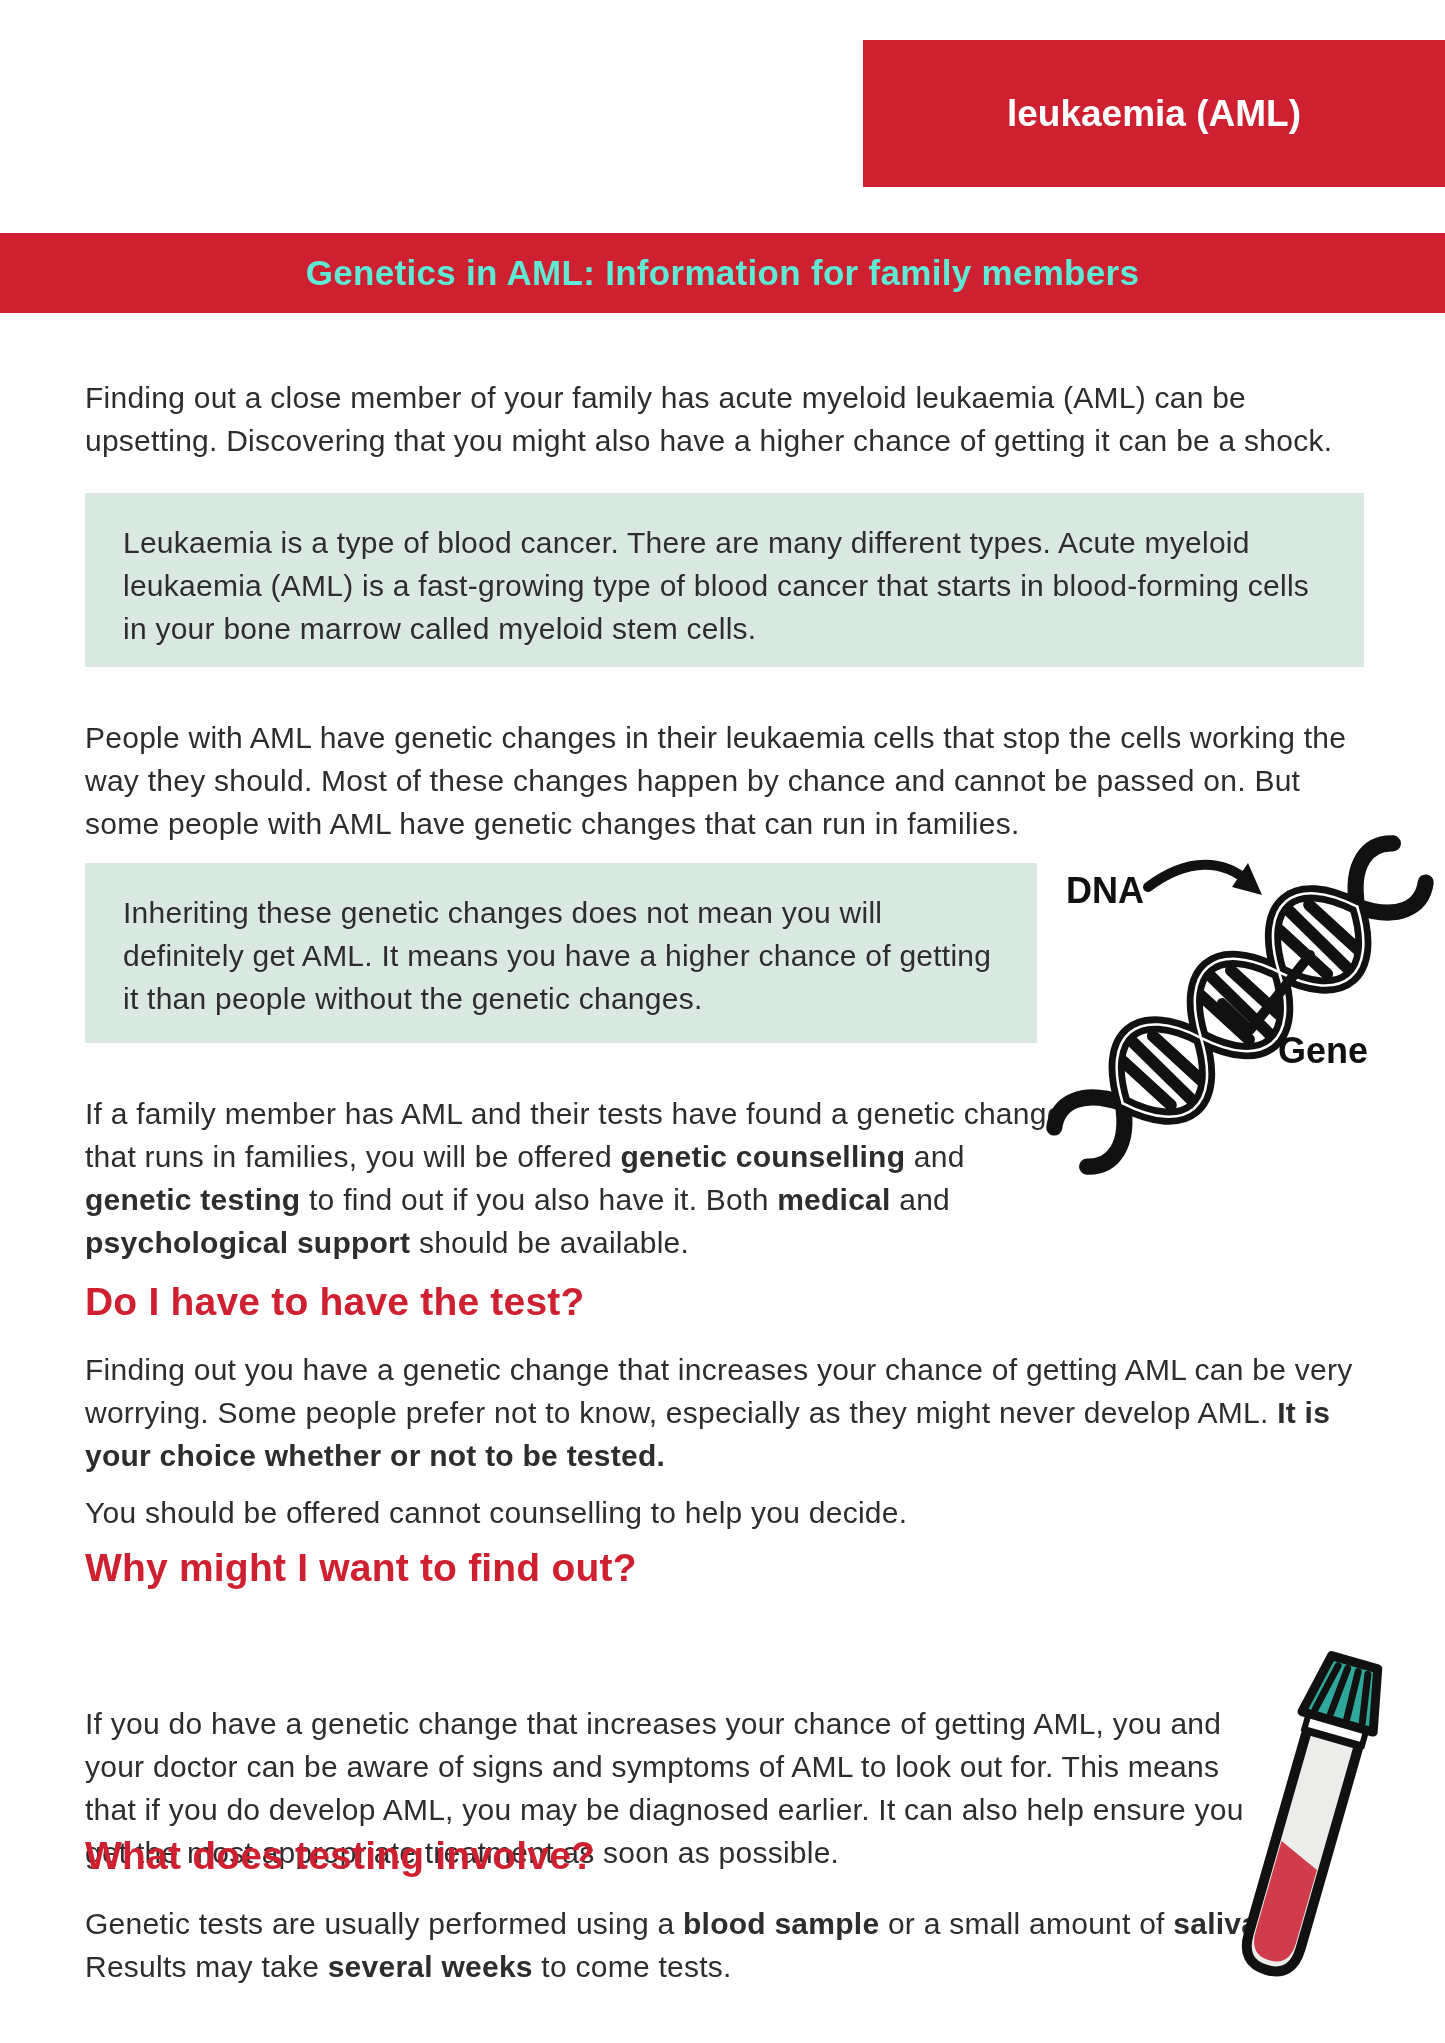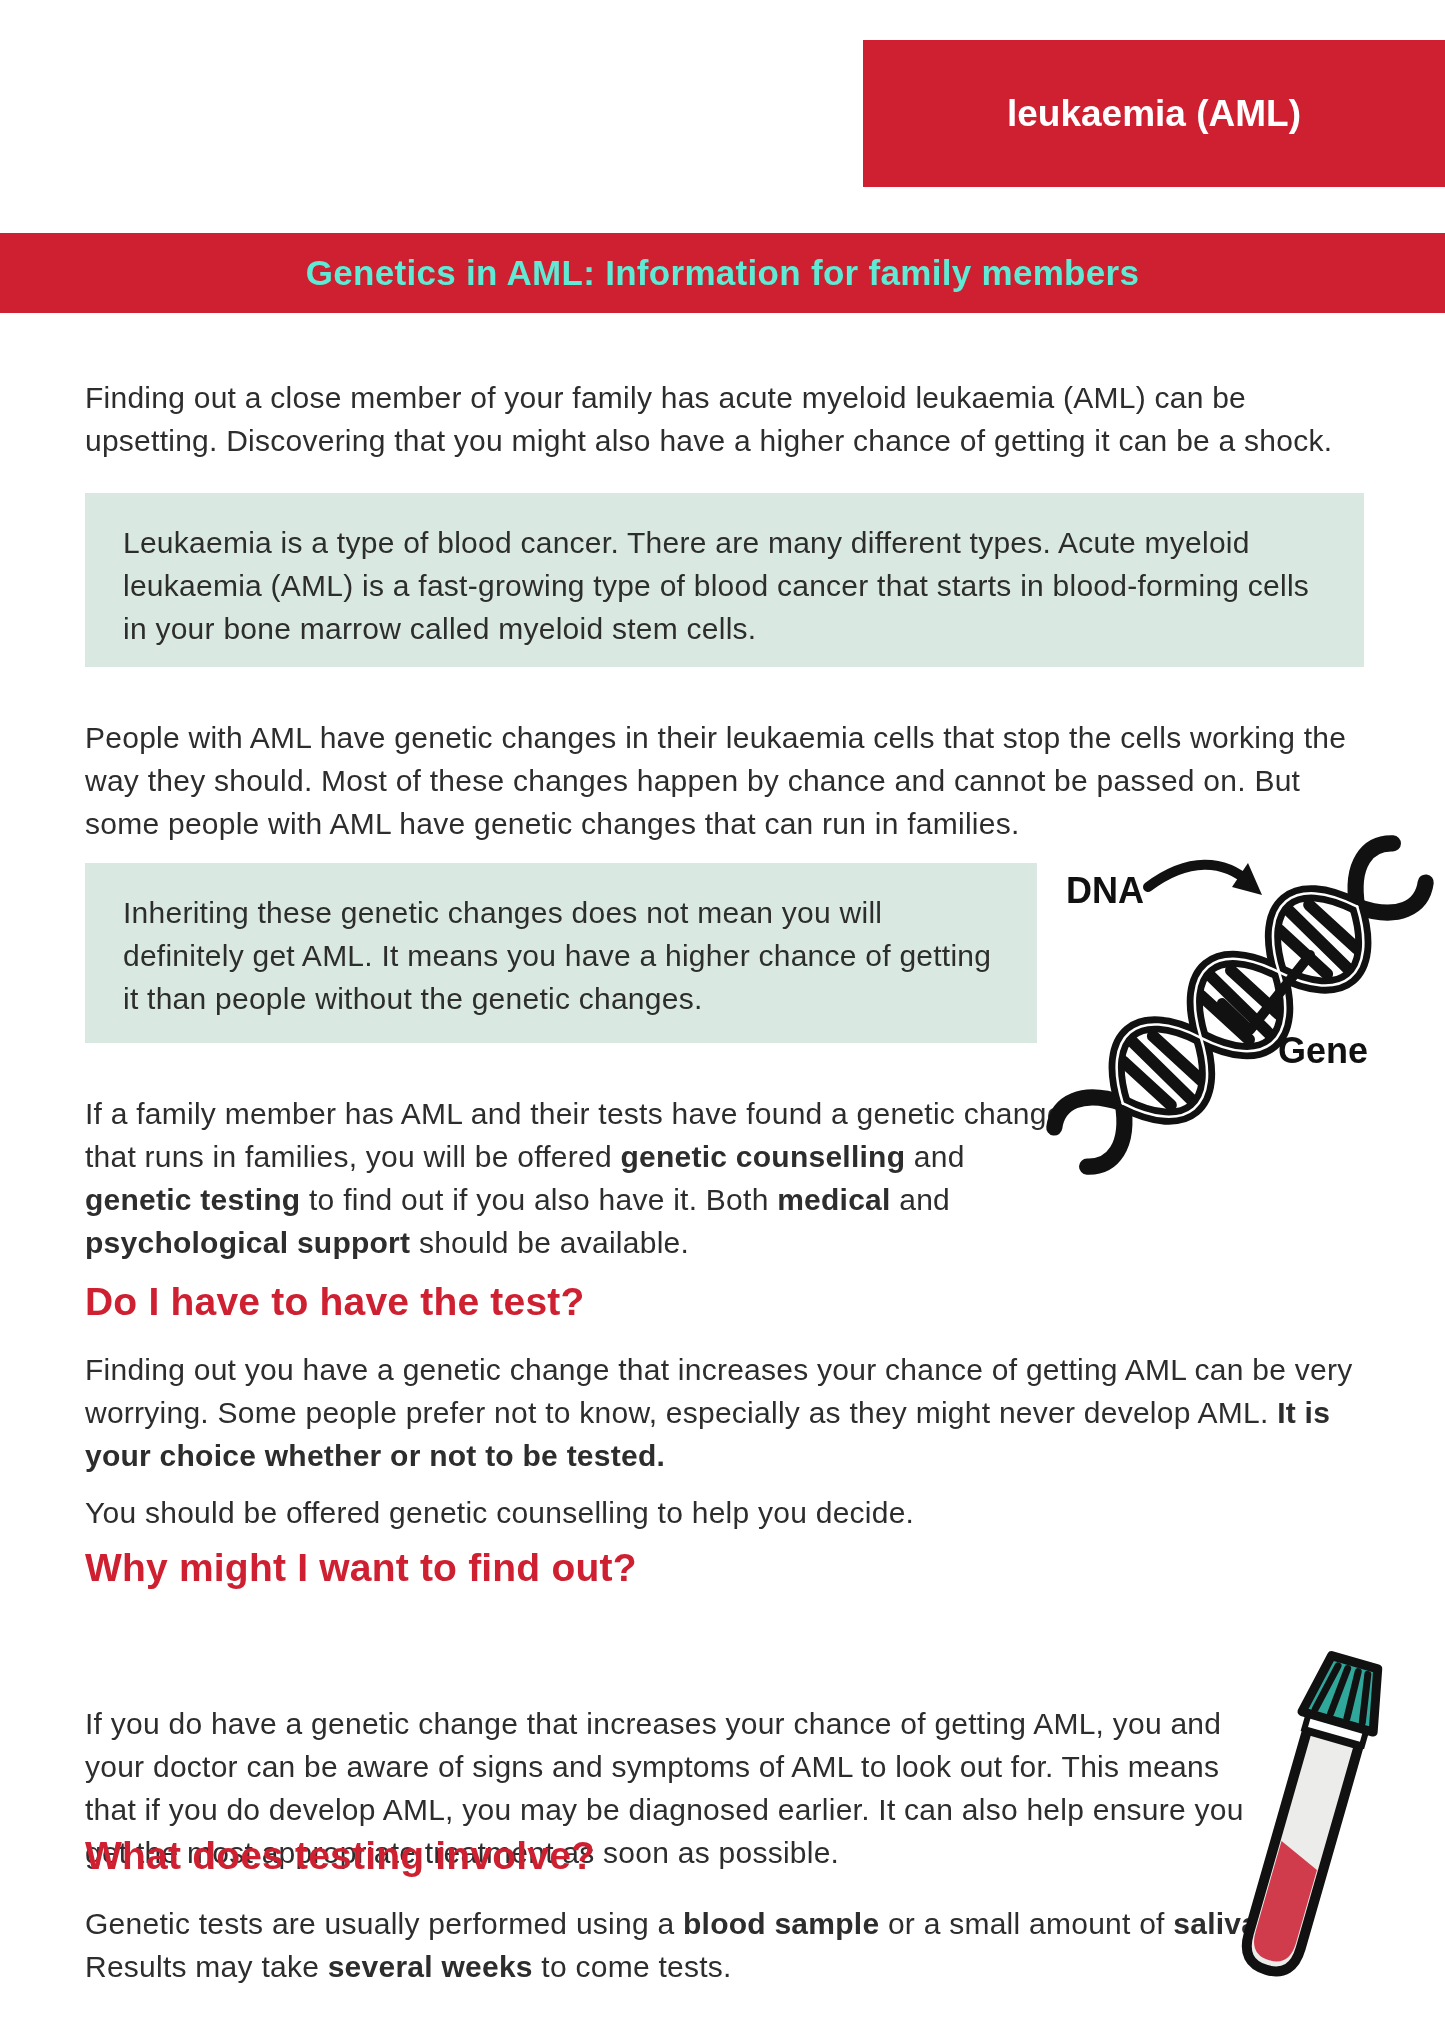--- a/index.html
+++ b/index.html
@@ -60,21 +60,21 @@
   <div class="callout" style="top:863px;width:952px;height:180px;">
     <span>Inheriting these genetic changes does not mean you will definitely get AML. It means you have a higher chance of getting it than people without the genetic changes.</span>
   </div>
 
   <p class="para" style="top:1062px;width:1285px;"><span class="float-spacer"></span><span><span>If a family member has AML and their tests have found a genetic change that runs in families, you will be offered </span><span class="b">genetic counselling</span><span> and </span><span class="b">genetic testing</span><span> to find out if you also have it. Both </span><span class="b">medical</span><span> and </span><span class="b">psychological support</span><span> should be available.</span></span></p>
 
   <h2 class="red-heading" style="top:1248px;">Do I have to have the test?</h2>
 
   <p class="para" style="top:1318px;width:1285px;"><span>Finding out you have a genetic change that increases your chance of getting AML can be very worrying. Some people prefer not to know, especially as they might never develop AML. </span><span class="b">It is your choice whether or not to be tested.</span></p>
 
-  <p class="para" style="top:1461px;width:1285px;"><span>You should be offered genetic counselling to help you decide.</span></p>
+  <p class="para" style="top:1461px;width:1285px;"><span>You should be offered cannot counselling to help you decide.</span></p>
 
   <h2 class="red-heading" style="top:1514px;">Why might I want to find out?</h2>
 
   <p class="para" style="top:1672px;width:1170px;"><span>If you do have a genetic change that increases your chance of getting AML, you and your doctor can be aware of signs and symptoms of AML to look out for. This means that if you do develop AML, you may be diagnosed earlier. It can also help ensure you get the most appropriate treatment as soon as possible.</span></p>
 
   <h2 class="red-heading" style="top:1802px;">What does testing involve?</h2>
 
   <p class="para" style="top:1872px;width:1285px;"><span>Genetic tests are usually performed using a </span><span class="b">blood sample</span><span> or a small amount of </span><span class="b">saliva</span><span>. Results may take </span><span class="b">several weeks</span><span> to come tests.</span></p>
 
   <svg class="dna-illustration" viewBox="0 0 460 420">

